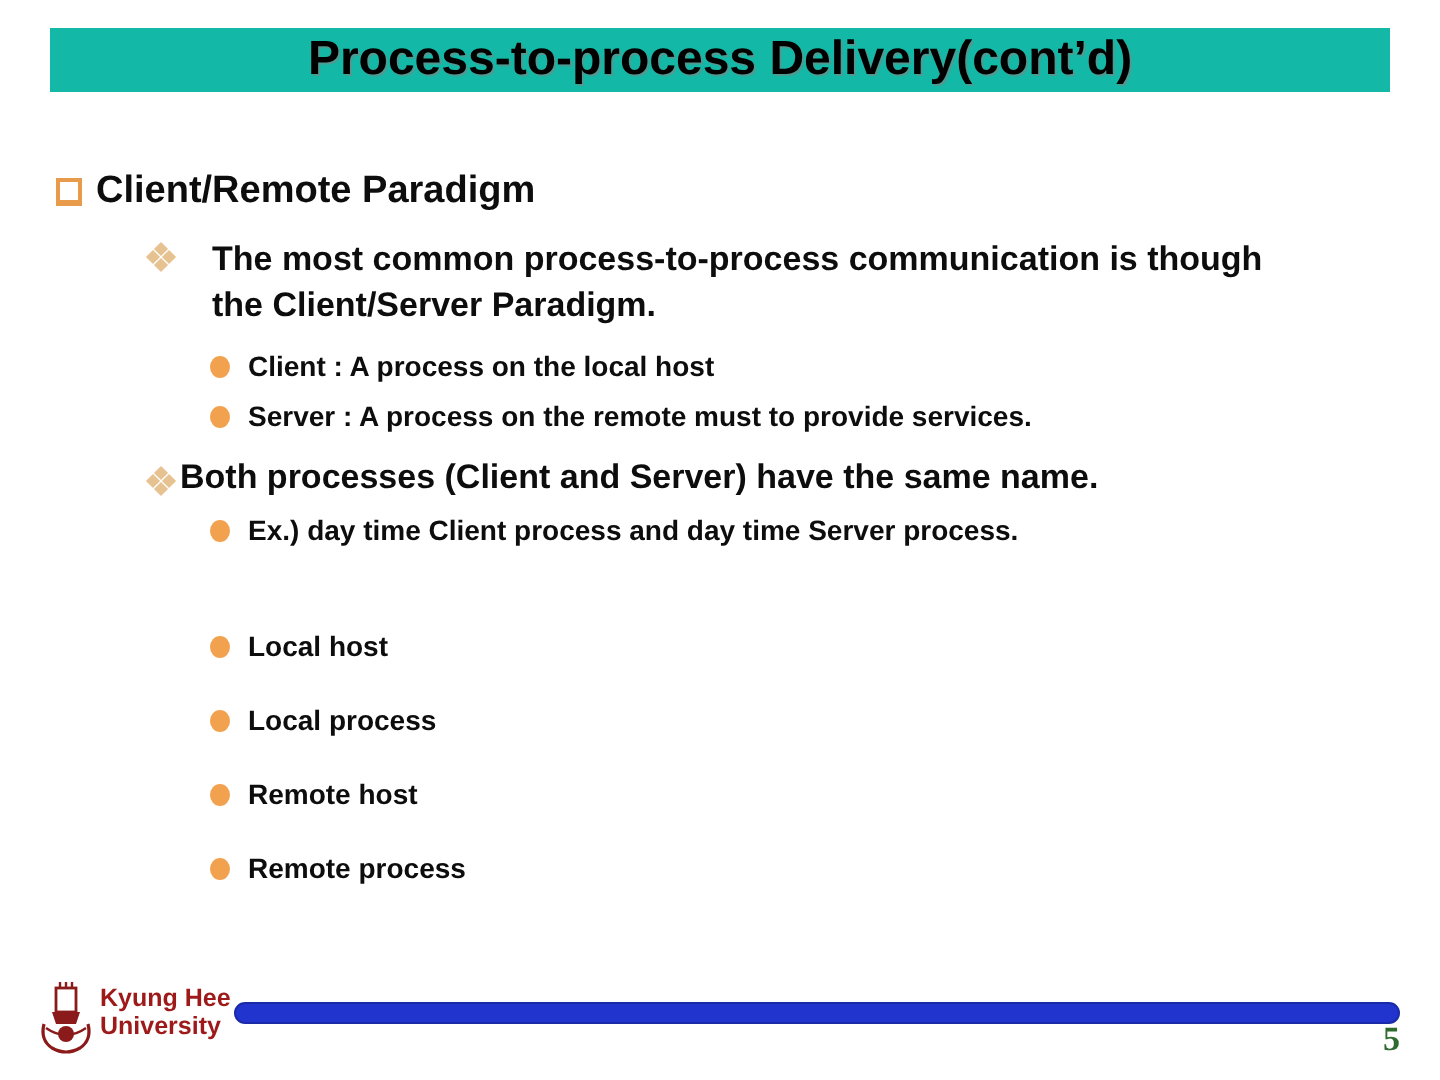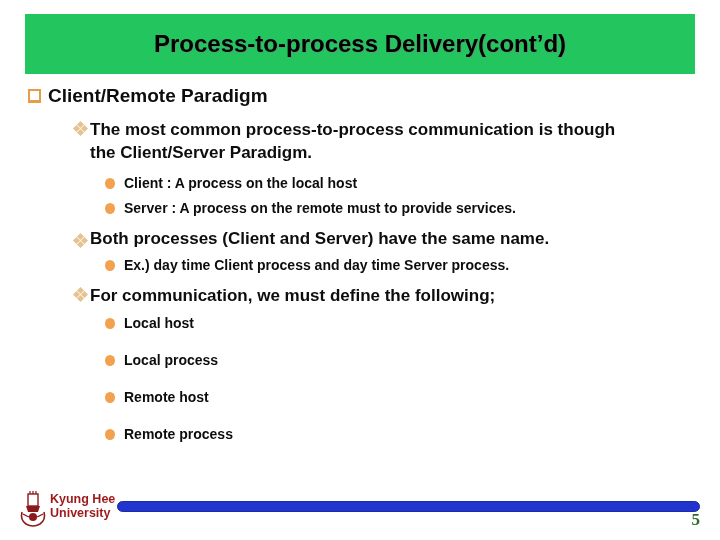--- a/index.html
+++ b/index.html
@@ -17,22 +17,22 @@
     height: 540px;
     background: #ffffff;
   }
 
   
   .title-bar {
     position: absolute;
     left: 25px;
     top: 14px;
     width: 670px;
-    height: 60px;
-    background: #22c55e;
+    height: 32px;
+    background: #14b8a6;
     display: flex;
     align-items: center;
     justify-content: center;
   }
   .title-text {
     font-size: 24px;
     font-weight: bold;
     color: #000000;
     text-shadow: 1px 1px 0 rgba(130,130,130,0.55);
     white-space: nowrap;
@@ -148,21 +148,21 @@
 
   <div class="title-bar">
     <div class="title-text">Process-to-process Delivery(cont’d)</div>
   </div>
 
   <div class="row" style="left:28px; top:86px;">
     <span class="sq-bullet"></span>
     <span class="l1-text">Client/Remote Paradigm</span>
   </div>
 
-  <div class="row" style="left:74px; top:118px;">
+  <div class="row" style="left:74px; top:118px;gap:16px;">
     <span class="diamond-bullet">
         <i></i>
         <i></i>
         <i></i>
         <i></i>
       </span>
     <span class="l2-text">The most common process-to-process communication is though the Client/Server Paradigm.</span>
   </div>
   <div class="row" style="left:105px; top:176px;">
     <span class="dot-bullet"></span>
@@ -180,29 +180,20 @@
         <i></i>
         <i></i>
       </span>
     <span class="l2-text">Both processes (Client and Server) have the same name.</span>
   </div>
   <div class="row" style="left:105px; top:258px;">
     <span class="dot-bullet"></span>
     <span class="l3-text">Ex.) day time Client process and day time Server process.</span>
   </div>
 
-  <div class="row" style="left:74px; top:284px;">
-    <span class="diamond-bullet">
-        <i></i>
-        <i></i>
-        <i></i>
-        <i></i>
-      </span>
-    <span class="l2-text">For communication, we must define the following;</span>
-  </div>
   <div class="row" style="left:105px; top:316px;">
     <span class="dot-bullet"></span>
     <span class="l3-text">Local host</span>
   </div>
   <div class="row" style="left:105px; top:353px;">
     <span class="dot-bullet"></span>
     <span class="l3-text">Local process</span>
   </div>
   <div class="row" style="left:105px; top:390px;">
     <span class="dot-bullet"></span>

